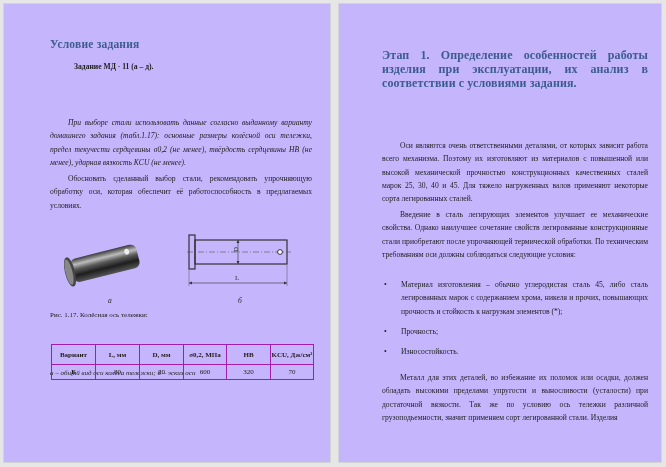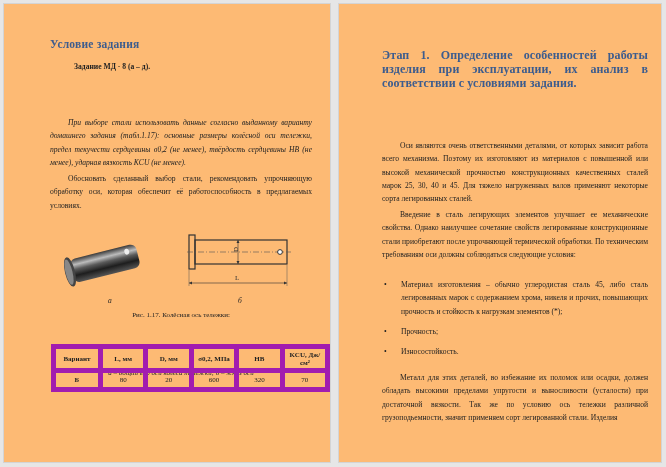--- a/index.html
+++ b/index.html
@@ -4,21 +4,21 @@
 <style>
   html, body { margin: 0; padding: 0; }
   body {
     width: 666px; height: 467px; overflow: hidden;
     background: #e6e6e6;
     position: relative;
     font-family: "Liberation Serif", "DejaVu Serif", serif;
     color: #222;
   }
   .page {
-    position: absolute; background: #fdba74;
+    position: absolute; background: #c4b5fd;
     box-shadow: 0 0 0 1px #d4d4d4;
     overflow: hidden;
   }
   #page-left { left: 4px; top: 4px; width: 326px; height: 458px; }
   #page-right { left: 339px; top: 4px; width: 322px; height: 458px; }
 
   .h-title {
     position: absolute; color: #3c5c8e; font-weight: bold;
     font-family: "Liberation Serif", serif;
   }
@@ -36,31 +36,31 @@
   #lp-p1 { left: 46px; top: 69px; width: 262px; }
   #lp-p2 { left: 46px; top: 112px; width: 262px; font-style: italic; }
   #lp-p3 { left: 46px; top: 168px; width: 262px; }
 
   
   #fig-photo { position: absolute; left: 53px; top: 236px; width: 90px; height: 48px; }
   #fig-sketch { position: absolute; left: 183px; top: 228px; width: 112px; height: 60px; }
   .fig-letter { position: absolute; font-size: 7.5px; font-style: italic; }
   #letter-a { left: 104px; top: 292px; }
   #letter-b { left: 234px; top: 292px; }
-  .caption { position: absolute; font-size: 7px; text-align: center; width: 262px; left: 46px; }
+  .caption { position: absolute; font-size: 7px; width: 262px; left: 46px; }
   #cap1 { top: 307px; }
   #cap2 { top: 321px; }
 
   
   #data-table {
     position: absolute; left: 47px; top: 340px;
     border-collapse: collapse; font-size: 7px;
   }
   #data-table td, #data-table th {
-    border: 5px solid #a21caf; text-align: center; padding: 0;
+    border: 1px solid #a21caf; text-align: center; padding: 0;
   }
   #data-table th { height: 19px; font-weight: bold; line-height: 8px; }
   #data-table td { height: 14px; }
   .c0 { width: 43px; } .c1 { width: 43px; } .c2 { width: 43px; }
   .c3 { width: 42px; } .c4 { width: 43px; } .c5 { width: 42px; }
 
   
   #rp-title { left: 43px; top: 44px; width: 266px; font-size: 12px; line-height: 14px; text-align: justify; text-align-last: left; letter-spacing: 0.1px; }
   #rp-p1 { left: 43px; top: 91px; width: 266px; }
   #rp-p2 { left: 43px; top: 135px; width: 266px; }
@@ -68,21 +68,21 @@
   .bullets { position: absolute; left: 43px; top: 274px; width: 266px; margin: 0; padding: 0; list-style: none; font-size: 7.6px; line-height: 13.3px; }
   .bullets li { position: relative; padding-left: 19px; margin-bottom: 7px; text-align: justify; text-align-last: left; }
   .bullets li .dot { position: absolute; left: 2px; top: 0; }
   #rp-p4 { left: 43px; top: 367px; width: 266px; }
 </style>
 </head>
 <body>
 
 <div class="page" id="page-left">
   <div class="h-title">Условие задания</div>
-  <div class="p bold" id="task-id">Задание МД - 8 (а – д).</div>
+  <div class="p bold" id="task-id">Задание МД - 11 (а – д).</div>
   <div class="p indent" id="lp-p2">При выборе стали использовать данные согласно выданному варианту домашнего задания (табл.1.17): основные размеры колёсной оси тележки, предел текучести сердцевины σ0,2 (не менее), твёрдость сердцевины НВ (не менее), ударная вязкость KCU (не менее).</div>
   <div class="p indent" id="lp-p3">Обосновать сделанный выбор стали, рекомендовать упрочняющую обработку оси, которая обеспечит её работоспособность в предлагаемых условиях.</div>
 
   <svg id="fig-photo" viewBox="0 0 90 48">
     <defs>
       <linearGradient id="metal" x1="0" y1="0" x2="0" y2="1">
         <stop offset="0" stop-color="#3a3a3a"></stop>
         <stop offset="0.25" stop-color="#bcbcbc"></stop>
         <stop offset="0.45" stop-color="#5a5a5a"></stop>
         <stop offset="0.7" stop-color="#1e1e1e"></stop>

